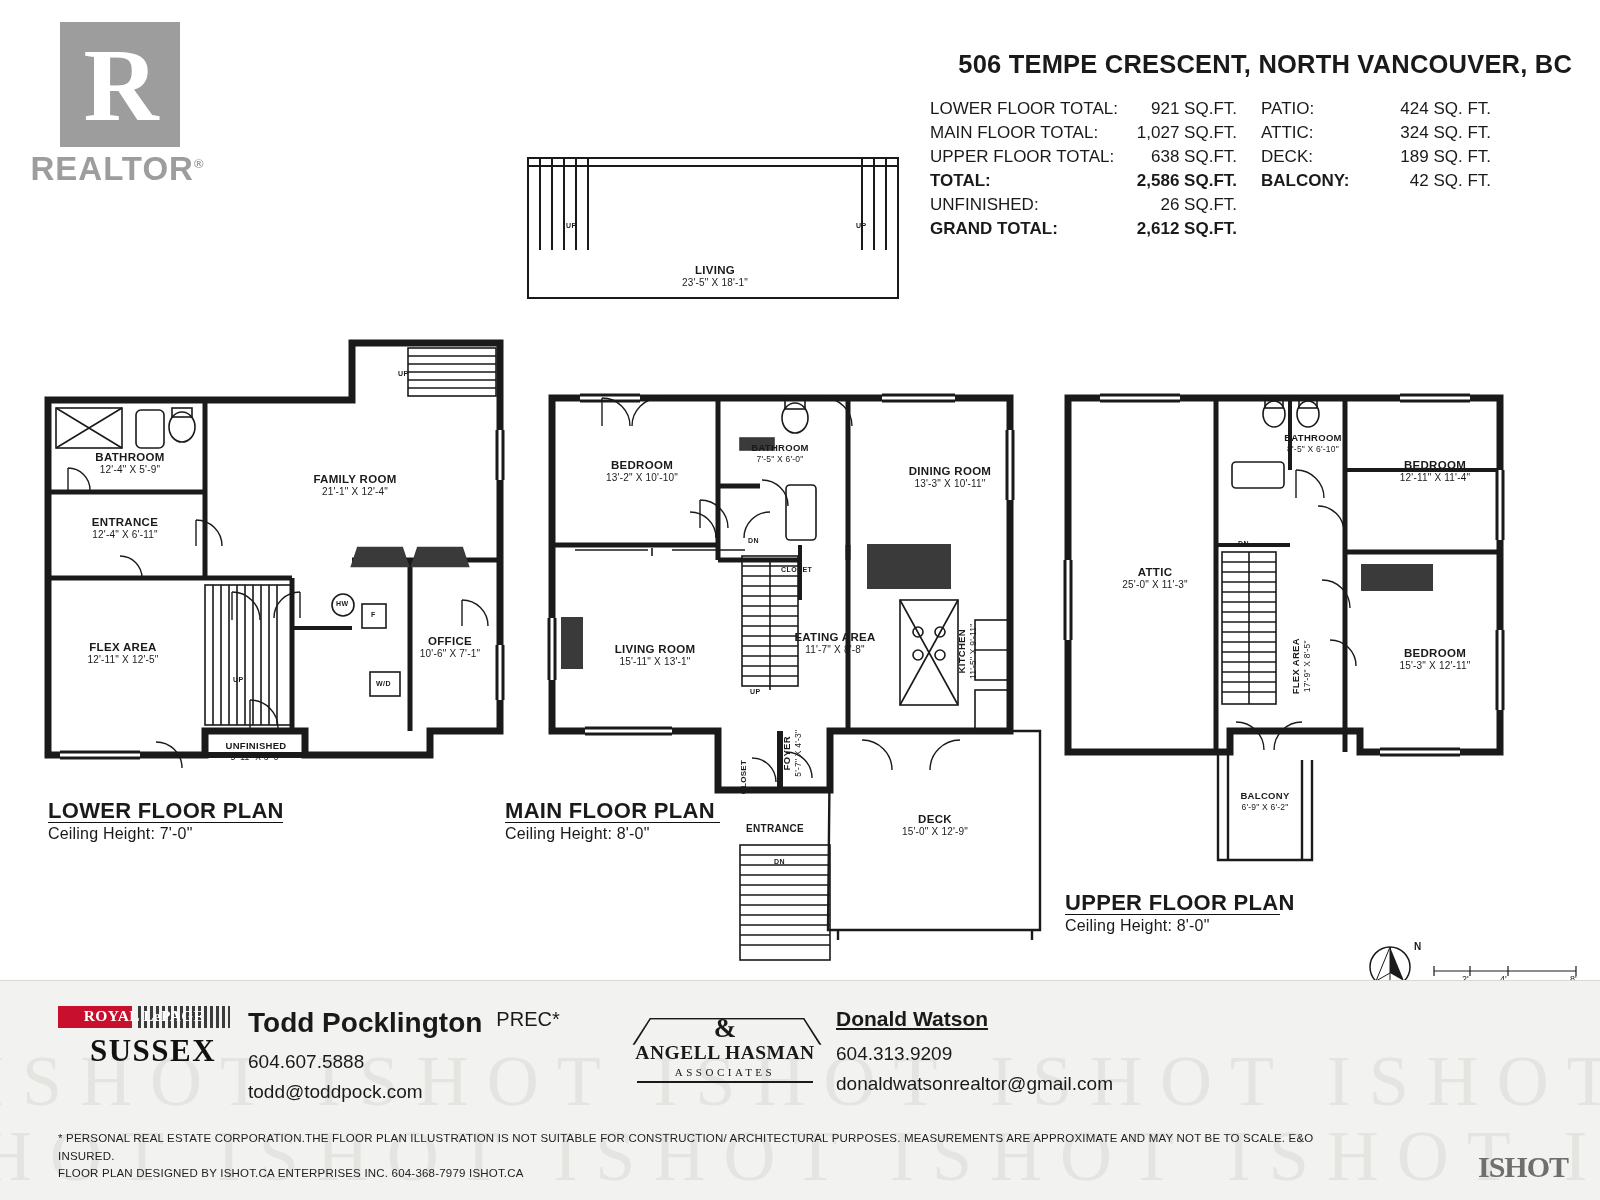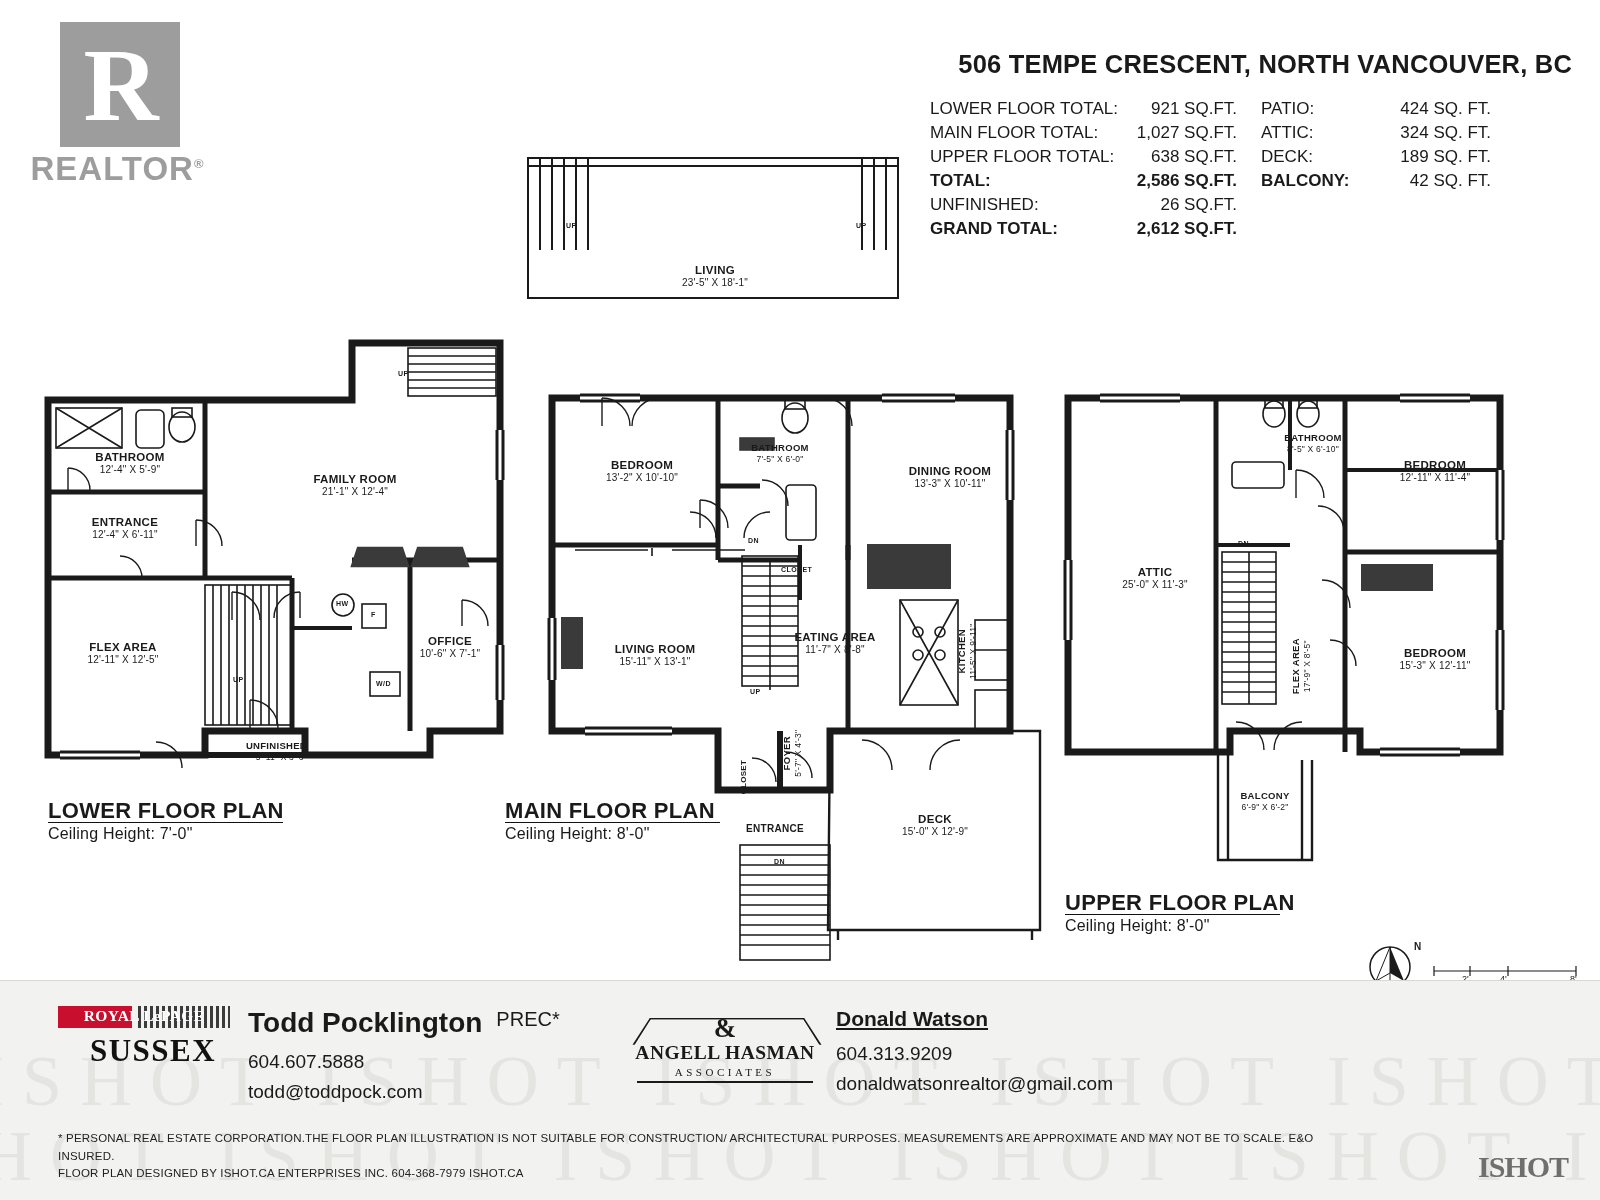--- a/index.html
+++ b/index.html
@@ -451,21 +451,21 @@
       <div class="d">12'-11" X 12'-5"</div>
     </div>
     <div class="rm" style="left:275px; top:472px; width:160px;">
       <div class="n">FAMILY ROOM</div>
       <div class="d">21'-1" X 12'-4"</div>
     </div>
     <div class="rm" style="left:395px; top:634px; width:110px;">
       <div class="n">OFFICE</div>
       <div class="d">10'-6" X 7'-1"</div>
     </div>
-    <div class="rm small" style="left:205px; top:740px; width:102px;text-align:right;">
+    <div class="rm small" style="left:205px; top:740px; width:102px;">
       <div class="n">UNFINISHED</div>
       <div class="d">5'-11" X 3'-6"</div>
     </div>
     <div class="tag" style="left:398px; top:370px;">UP</div>
     <div class="tag" style="left:233px; top:676px;">UP</div>
     <div class="tag" style="left:336px; top:600px;">HW</div>
     <div class="tag" style="left:371px; top:611px;">F</div>
     <div class="tag" style="left:376px; top:680px;">W/D</div>
 
     <div class="plan-title" style="left:48px; top:798px;">LOWER FLOOR PLAN</div>

